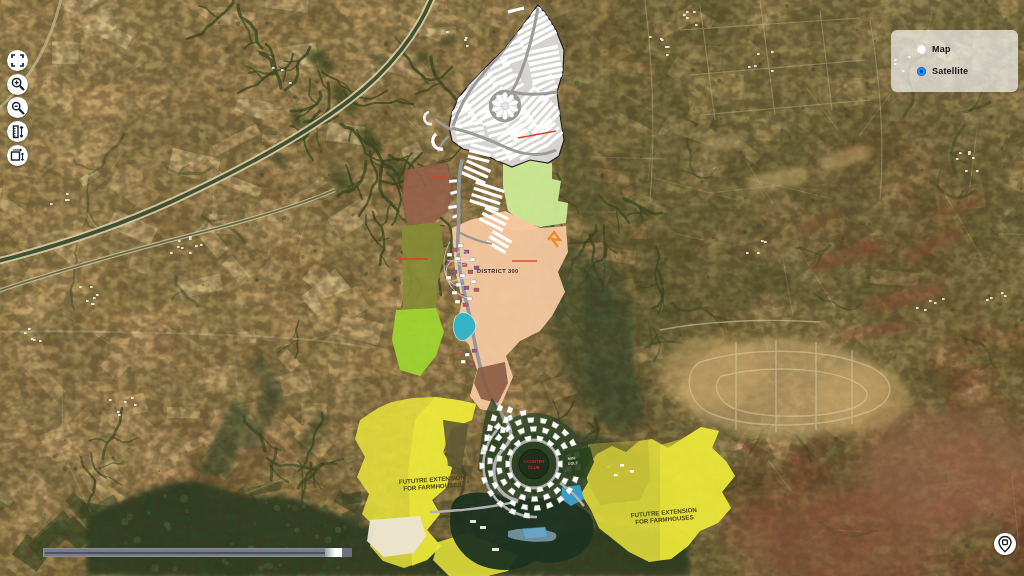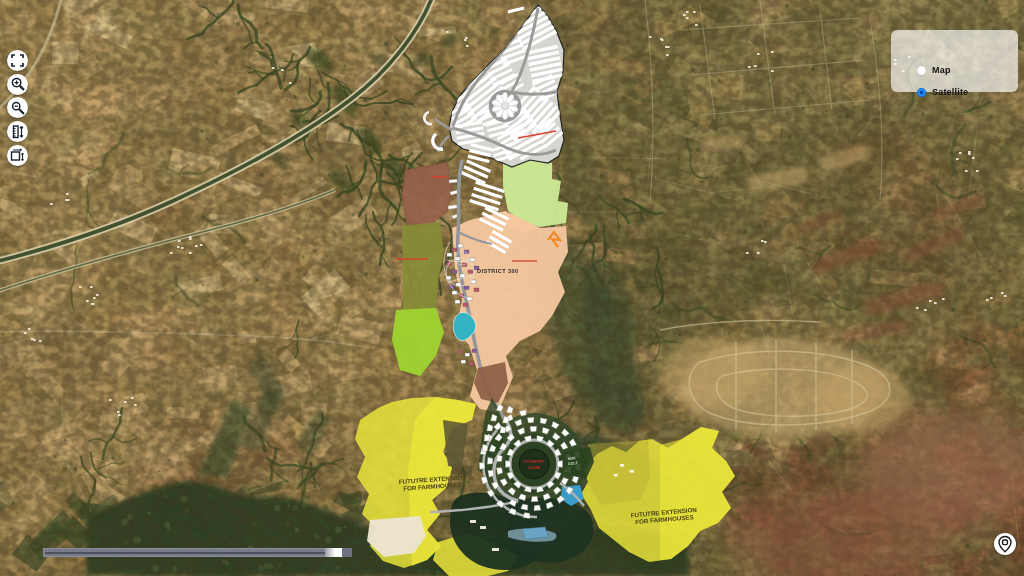--- a/index.html
+++ b/index.html
@@ -2137,28 +2137,28 @@
 <div class="cbtn" style="left:7.0px;top:144.5px;width:21.0px;height:21.0px;">
       <svg width="15" height="15" viewBox="0 0 15 15" fill="none" stroke="#16222e" stroke-width="1.4">
         <rect x="1.5" y="4" width="8" height="8"></rect>
         <path d="M3,2 H11.5 M11.5,2 L10,1 M11.5,2 L10,3" stroke-width="1.1"></path>
         <path d="M12.5,5 V12.5 M12.5,5 L11.5,6.5 M12.5,5 L13.5,6.5 M12.5,12.5 L11.5,11 M12.5,12.5 L13.5,11" stroke-width="1.1"></path>
       </svg>
     </div>
 
 <div id="layerpanel">
 
-<div class="radrow" style="top:35px;text-align:right;">
+<div class="radrow" style="top:14px;text-align:right;">
         <svg width="9" height="9">
           <circle cx="4.5" cy="4.5" r="4.2" fill="#ffffff"></circle>
         </svg>
         <span class="radlbl">Map</span>
       </div>
 
-<div class="radrow" style="top:36px;margin-top:21px;">
+<div class="radrow" style="top:36px;">
         <svg width="9" height="9">
           <circle cx="4.5" cy="4.5" r="4.2" fill="#1f8fff" stroke="#1565c0" stroke-width="0.8"></circle>
           <circle cx="4.5" cy="4.5" r="1.8" fill="#0d47a1"></circle>
         </svg>
         <span class="radlbl">Satellite</span>
       </div>
 </div>
 
 <div id="slider">
       <div class="inner"></div>

